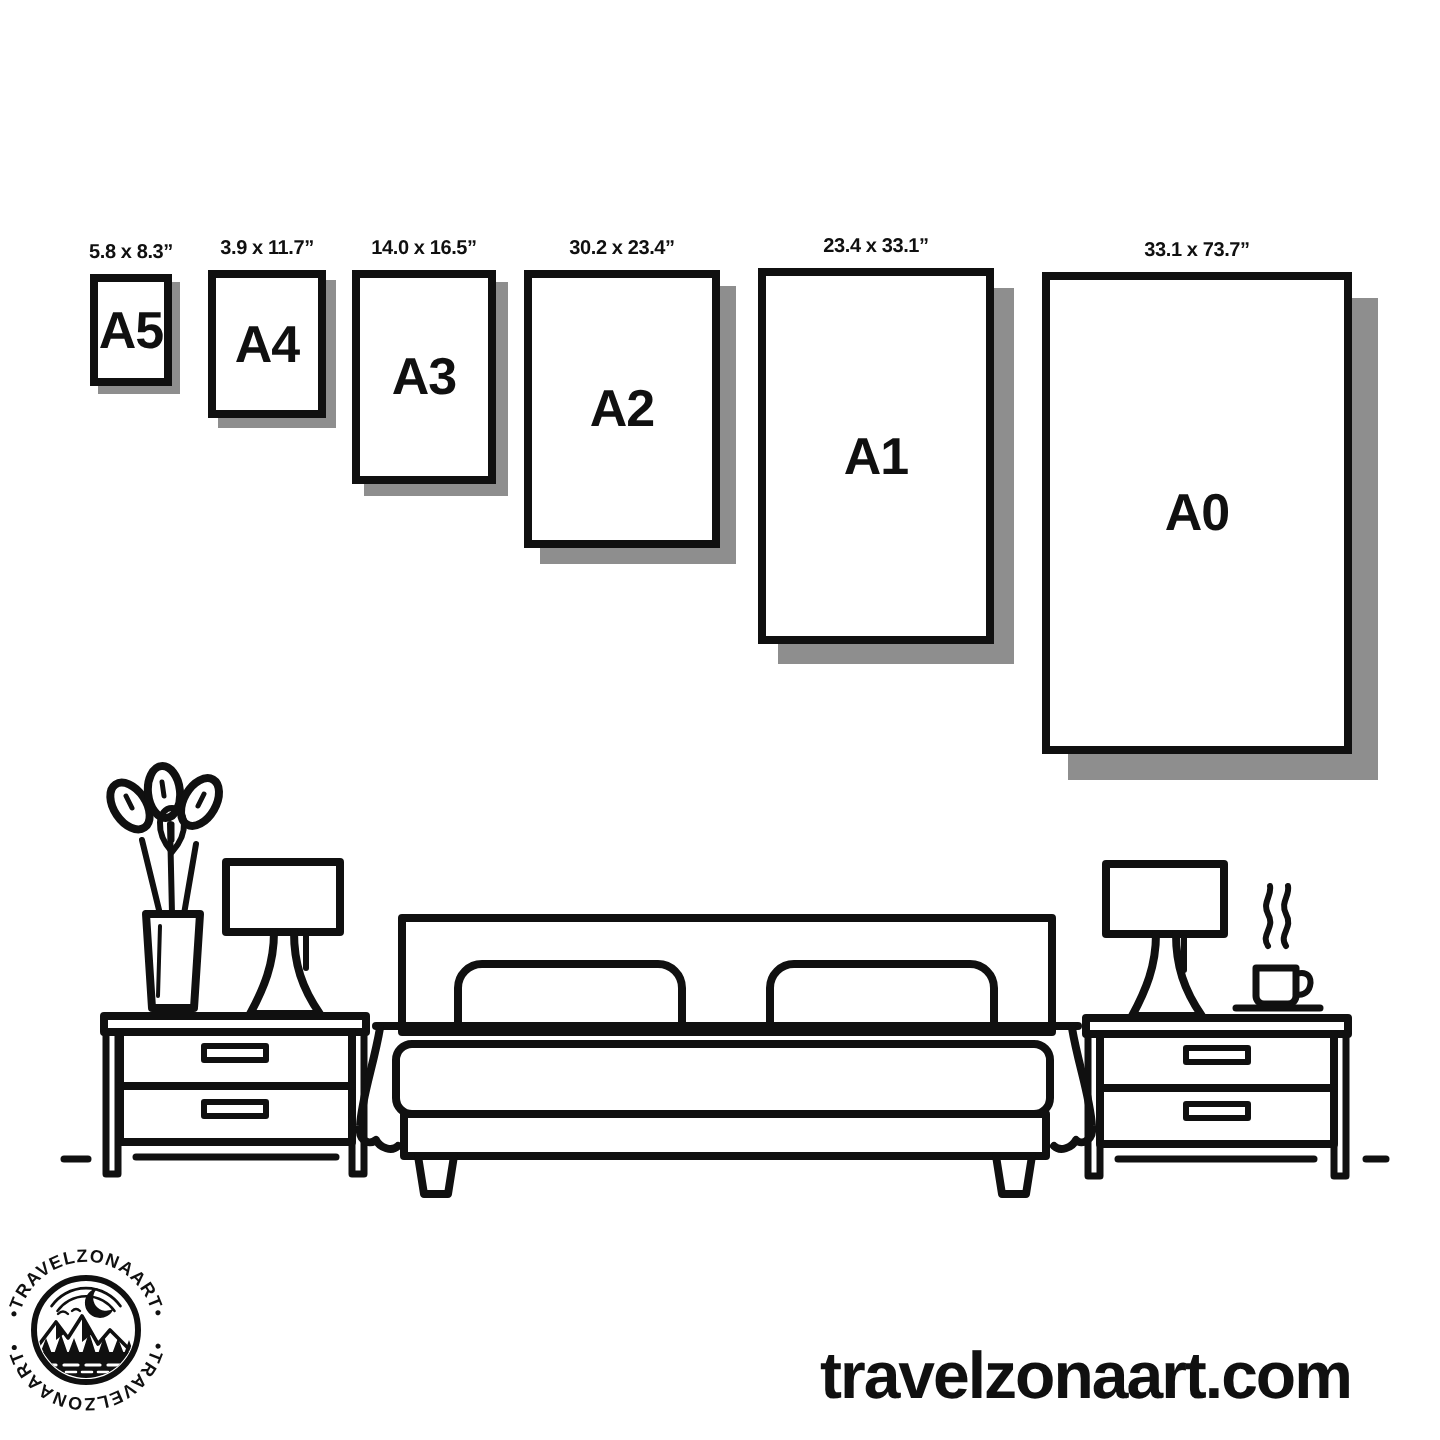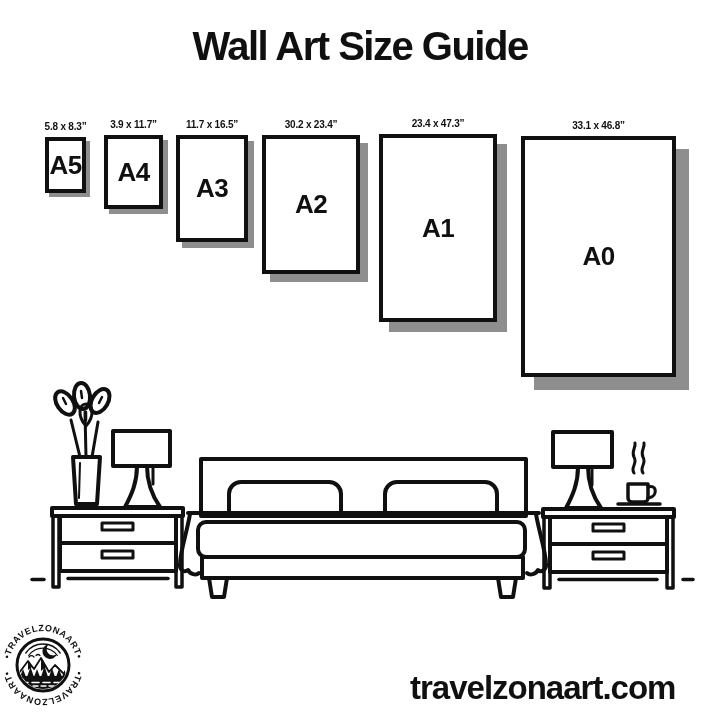--- a/index.html
+++ b/index.html
@@ -33,21 +33,20 @@
   .website{
     position:absolute;top:669px;left:410px;width:320px;
     font-size:33px;font-weight:bold;letter-spacing:-1px;color:var(--ink);
   }
 </style>
 </head>
 <body>
 
 <div id="stage" style="--ink: #101010; --shadow: #8e8e8e; --paper: #ffffff;">
 
-  <div class="page-title">Wall Art Size Guide</div>
 
   <div>
       <div class="frame" style="left: 45px; top: 137px; width: 41px; height: 56px;">
         <div class="frame-shadow" style="transform: translate(4px, 4px);"></div>
         <div class="frame-paper">
           <span class="frame-letter">A5</span>
         </div>
         <div class="frame-size-label">5.8 x 8.3”</div>
       </div>
       <div class="frame" style="left: 104px; top: 135px; width: 59px; height: 74px;">
@@ -55,42 +54,42 @@
         <div class="frame-paper">
           <span class="frame-letter">A4</span>
         </div>
         <div class="frame-size-label">3.9 x 11.7”</div>
       </div>
       <div class="frame" style="left: 176px; top: 135px; width: 72px; height: 107px;">
         <div class="frame-shadow" style="transform: translate(6px, 6px);"></div>
         <div class="frame-paper">
           <span class="frame-letter">A3</span>
         </div>
-        <div class="frame-size-label">11.7 x 16.5”</div>
+        <div class="frame-size-label">14.0 x 16.5”</div>
       </div>
       <div class="frame" style="left: 262px; top: 135px; width: 98px; height: 139px;">
         <div class="frame-shadow" style="transform: translate(8px, 8px);"></div>
         <div class="frame-paper">
           <span class="frame-letter">A2</span>
         </div>
         <div class="frame-size-label">30.2 x 23.4”</div>
       </div>
       <div class="frame" style="left: 379px; top: 134px; width: 118px; height: 188px;">
         <div class="frame-shadow" style="transform: translate(10px, 10px);"></div>
         <div class="frame-paper">
           <span class="frame-letter">A1</span>
         </div>
-        <div class="frame-size-label">23.4 x 47.3”</div>
+        <div class="frame-size-label">23.4 x 33.1”</div>
       </div>
       <div class="frame" style="left: 521px; top: 136px; width: 155px; height: 241px;">
         <div class="frame-shadow" style="transform: translate(13px, 13px);"></div>
         <div class="frame-paper">
           <span class="frame-letter">A0</span>
         </div>
-        <div class="frame-size-label">33.1 x 46.8”</div>
+        <div class="frame-size-label">33.1 x 73.7”</div>
       </div>
     </div>
 
   <svg class="scene" width="720" height="230" viewBox="0 380 720 230" fill="none" stroke="#101010" stroke-width="4" stroke-linecap="round" stroke-linejoin="round">
 
     <g>
       <path d="M80,457 L71,420 M86,457 L85,412 M92,457 L98,422" stroke-width="3"></path>
       <ellipse cx="65" cy="403" rx="8" ry="13" transform="rotate(-34 65 403)"></ellipse>
       <path d="M66,404 l-3,-6" stroke-width="2.5"></path>
       <ellipse cx="82" cy="396" rx="8" ry="13" transform="rotate(-6 82 396)"></ellipse>

